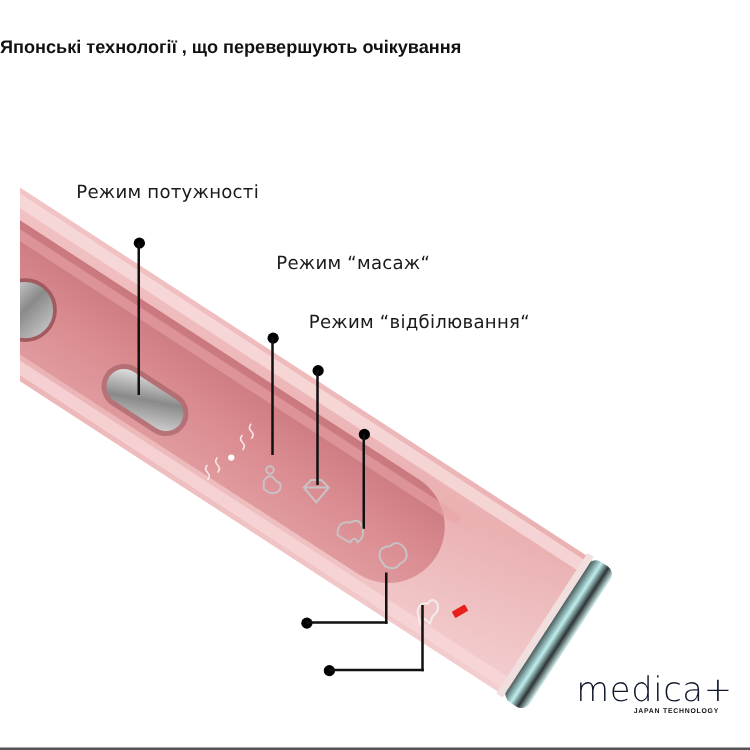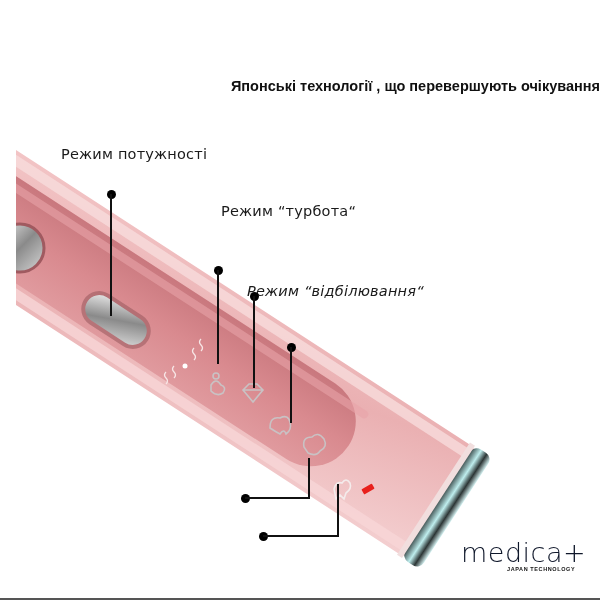--- a/index.html
+++ b/index.html
@@ -1,22 +1,22 @@
 <!DOCTYPE html>
 <html><head>
 <meta charset="utf-8">
 <style>
   html, body { margin: 0; padding: 0; }
   body {
     width: 600px; height: 600px; background: #ffffff; position: relative; overflow: hidden;
     font-family: "DejaVu Sans", sans-serif; color: #111;
   }
   .headline {
-    position: absolute; left: 0; top: 30px; width: 600px; text-align: right;
-    font-family: "Liberation Sans", sans-serif; font-weight: bold; font-size: 14.5px; color: #111; margin-top: 48px;
+    position: absolute; left: 0; top: 30px; width: 600px; text-align: left;
+    font-family: "Liberation Sans", sans-serif; font-weight: bold; font-size: 14.5px; color: #111;
   }
   .stage { position: absolute; left: 0; top: 0; width: 600px; height: 516px; margin-left: 16px; }
   .label {
     position: absolute; font-family: "DejaVu Sans", sans-serif; font-size: 14.5px;
     color: #1a1a1a; white-space: nowrap; letter-spacing: 0.2px;
   }
   .dot { position: absolute; width: 9px; height: 9px; border-radius: 50%; background: #000; }
   .vline { position: absolute; width: 2px; background: #111; }
   .hline { position: absolute; height: 2px; background: #111; }
   .logo { position: absolute; left: 461px; top: 540px; }
@@ -107,25 +107,25 @@
       <path d="M318 489 q2 -8 8 -6 q4 -6 8 0 q2 6 -4 10 l-2 6 l-4 -4 l-4 4 z"></path>
     </g>
 
     <rect x="346" y="486" width="12" height="6" rx="1" fill="#e8201c" transform="rotate(-30 352 489)"></rect>
   </svg>
 
   <div class="label" style="left:45px;top:146px;">Режим потужності</div>
   <div class="dot" style="left:91px;top:190px;"></div>
   <div class="vline" style="left:94px;top:194px;height:122px;"></div>
 
-  <div class="label" style="left:205px;top:203px;">Режим “турбота“</div>
+  <div class="label" style="left:205px;top:203px;">Режим “масаж“</div>
   <div class="dot" style="left:198px;top:266px;"></div>
   <div class="vline" style="left:201px;top:270px;height:94px;"></div>
 
-  <div class="label" style="left:231px;top:283px;font-style:italic;">Режим “відбілювання“</div>
+  <div class="label" style="left:231px;top:250px;">Режим “відбілювання“</div>
   <div class="dot" style="left:234px;top:292px;"></div>
   <div class="vline" style="left:237px;top:296px;height:92px;"></div>
 
   <div class="dot" style="left:271px;top:343px;"></div>
   <div class="vline" style="left:274px;top:347px;height:76px;"></div>
 
   <div class="dot" style="left:225px;top:494px;"></div>
   <div class="hline" style="left:229px;top:497px;width:65px;"></div>
   <div class="vline" style="left:292px;top:458px;height:41px;"></div>
 

